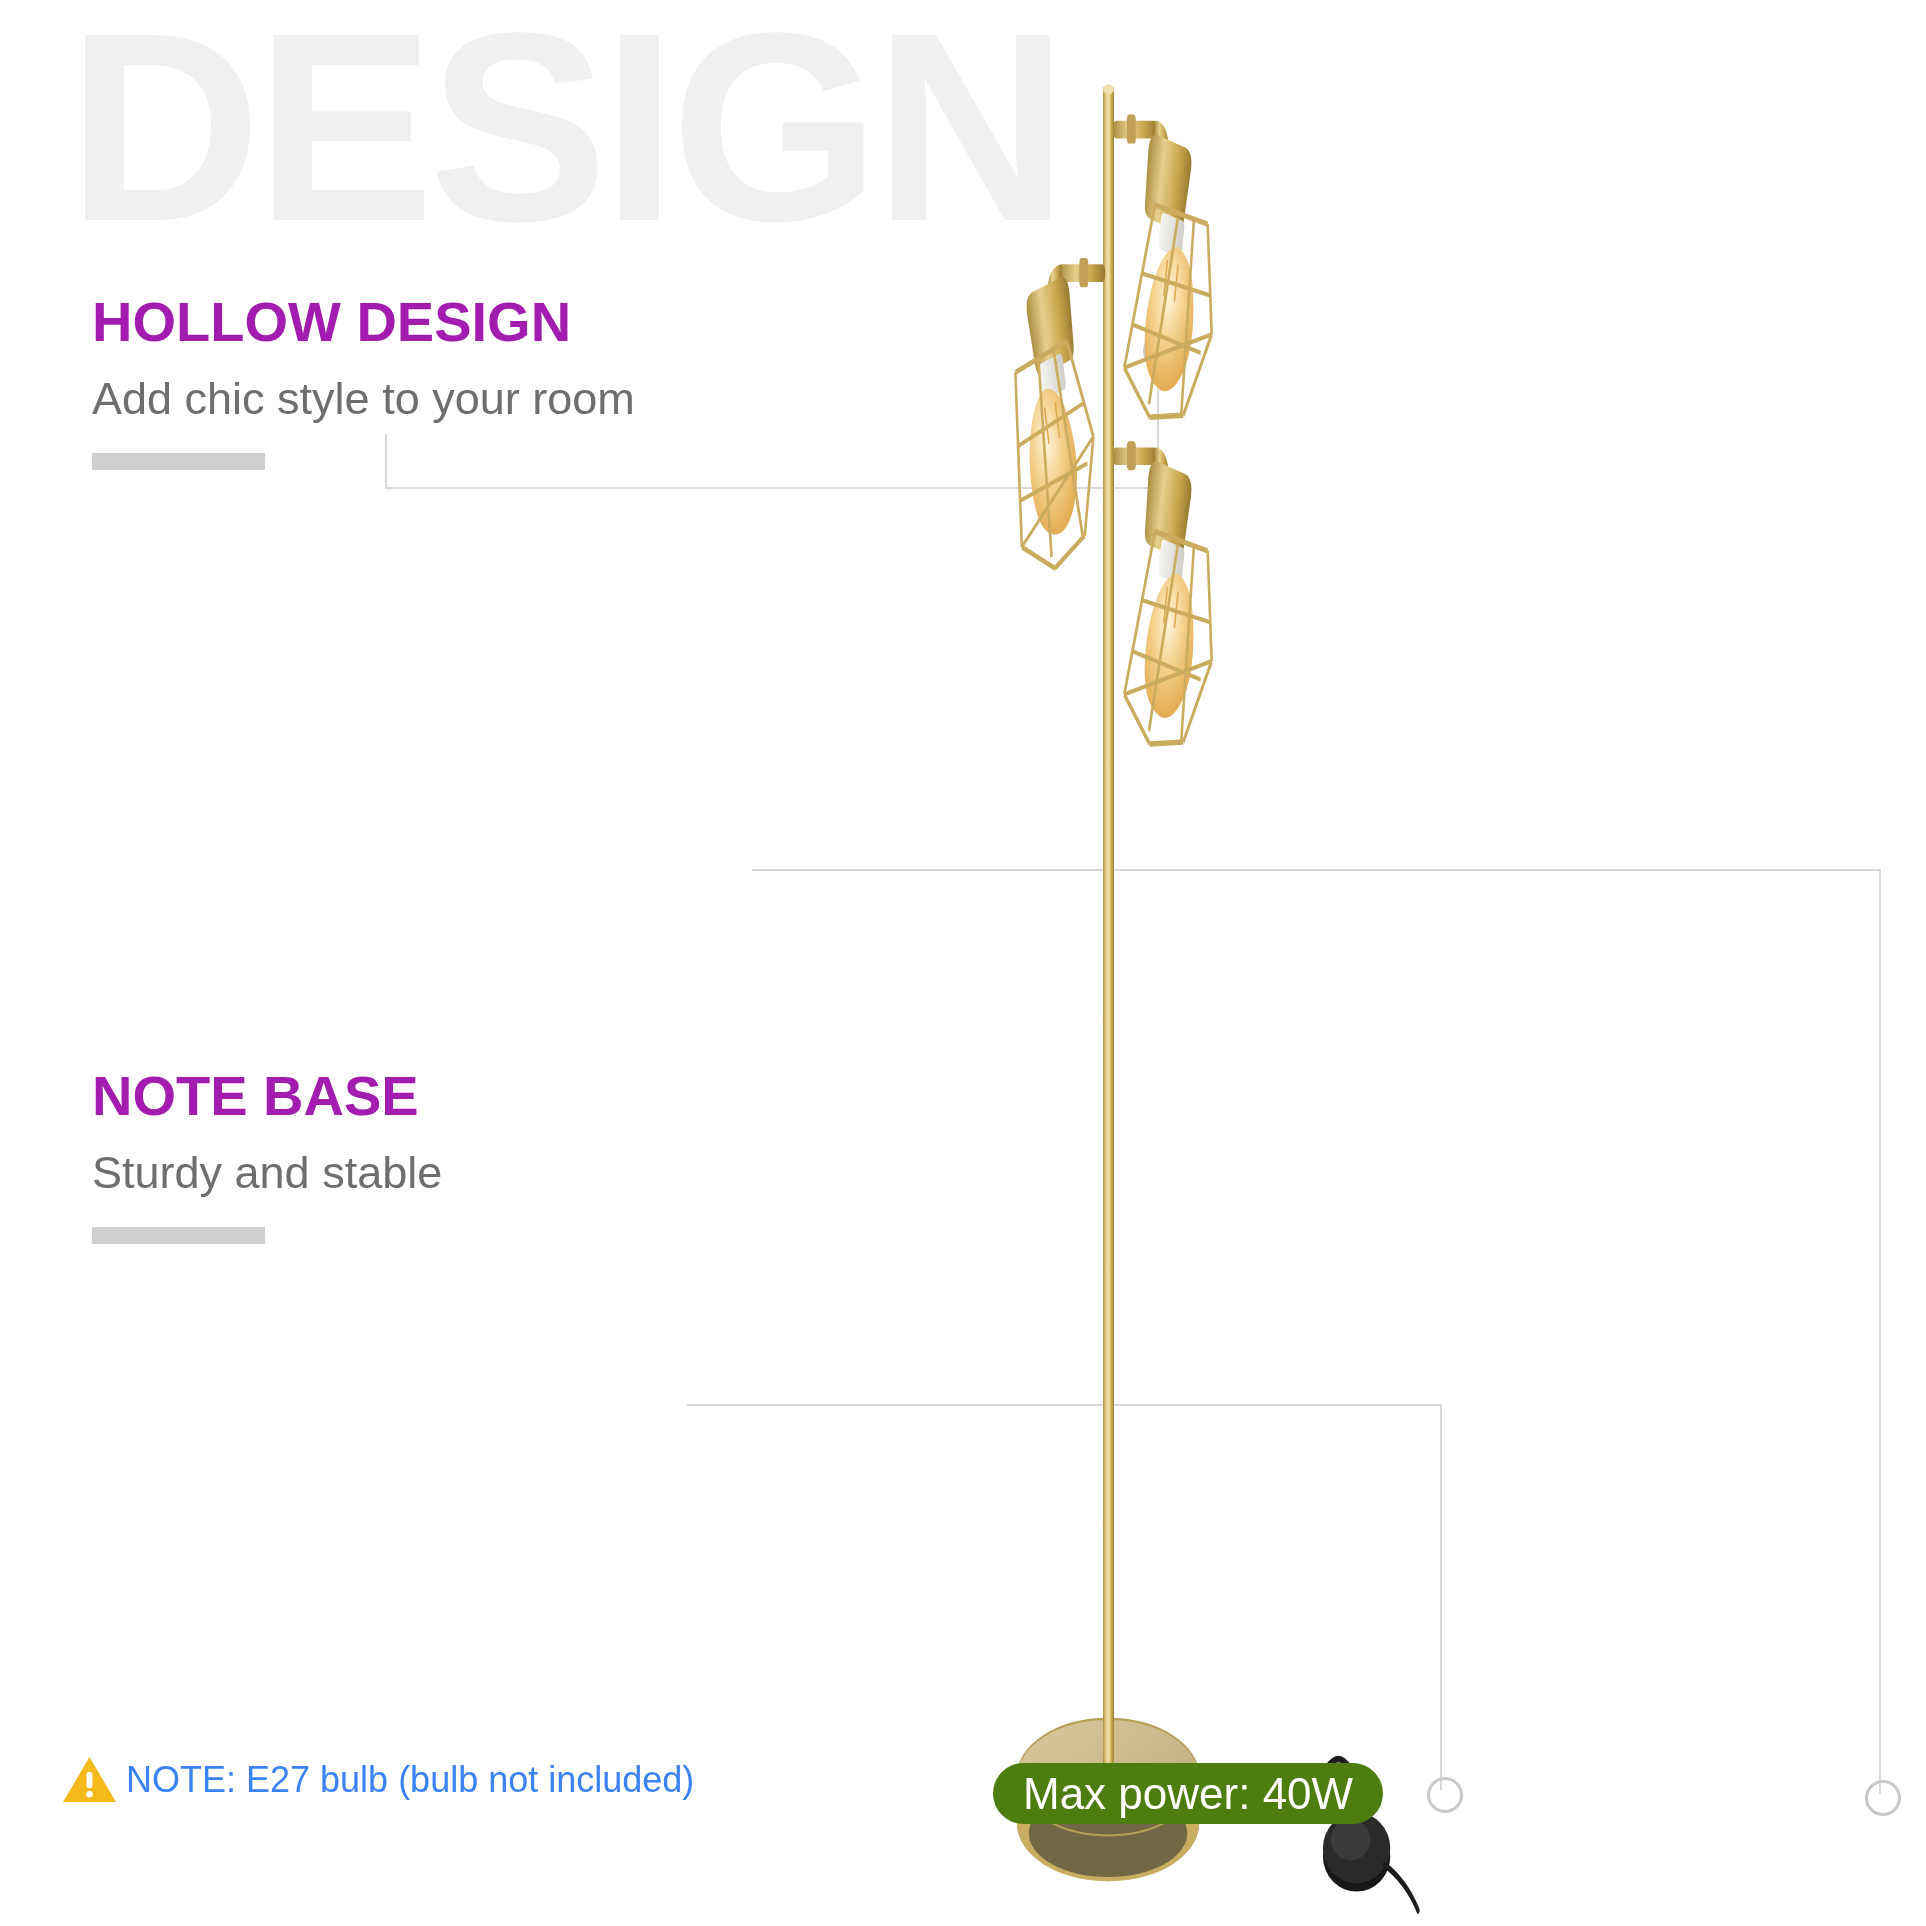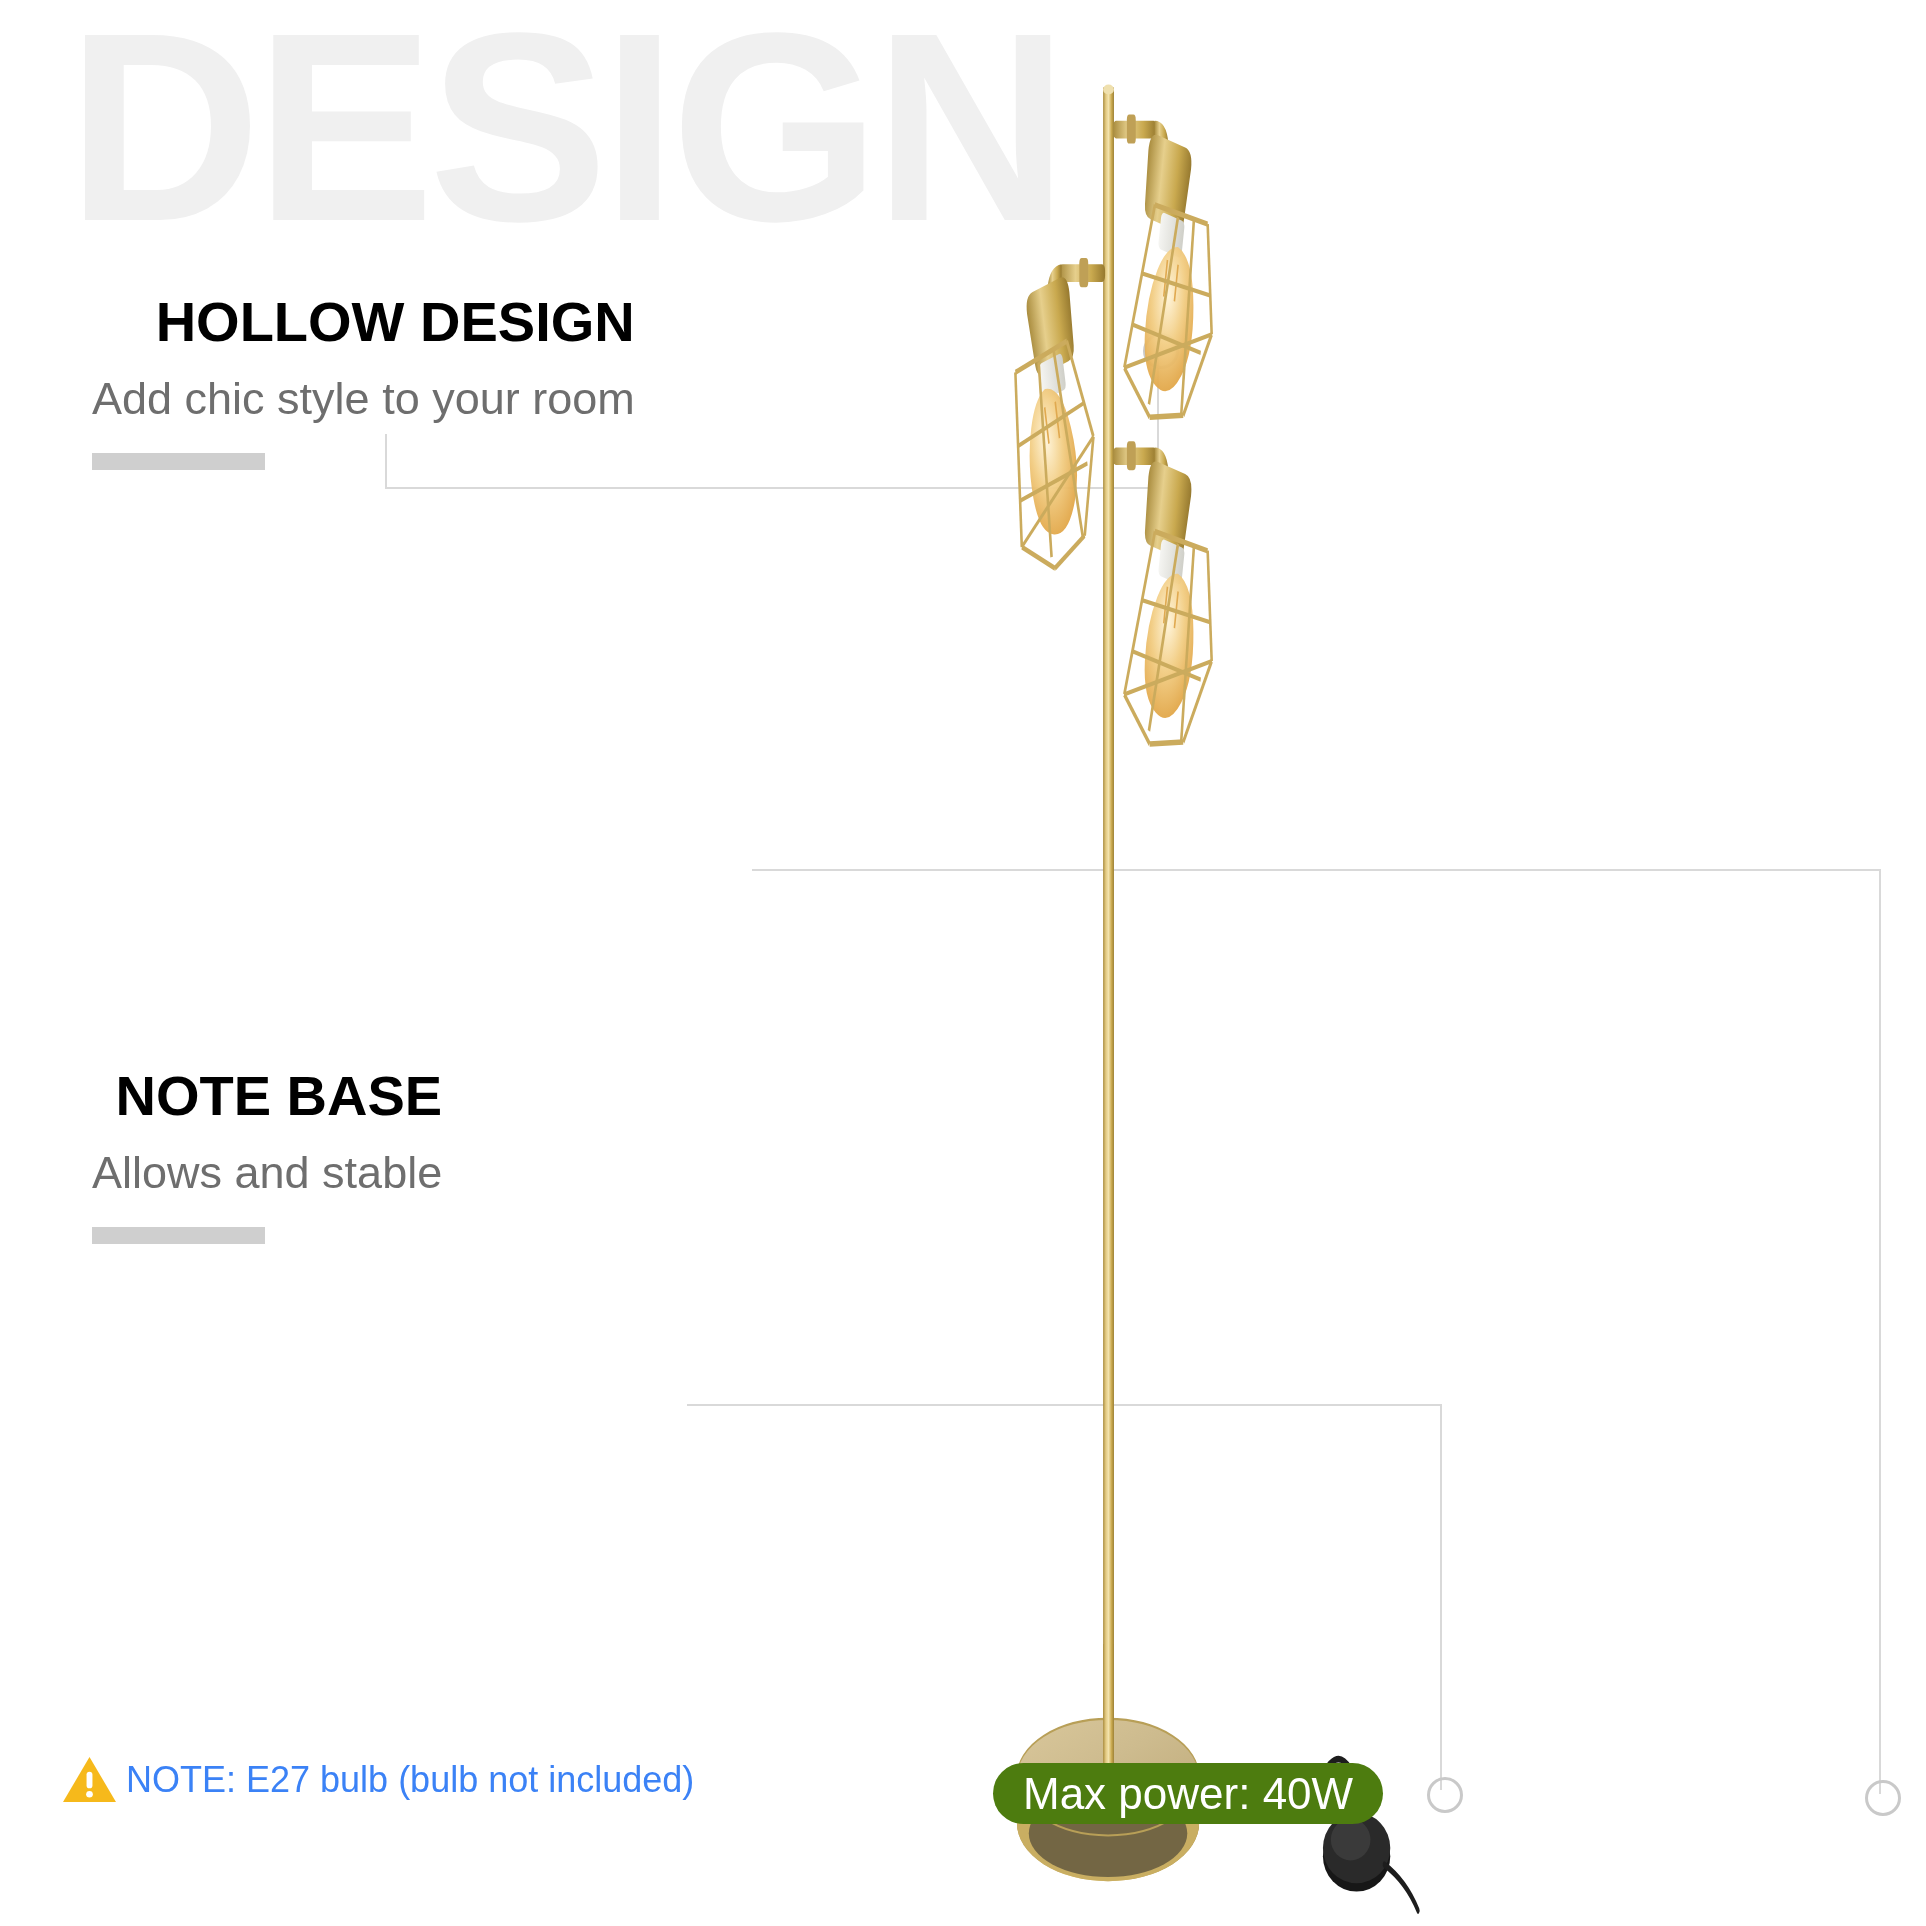--- a/index.html
+++ b/index.html
@@ -10,24 +10,23 @@
   .watermark{
     position:absolute;left:67px;top:-8px;
     font-size:269px;font-weight:bold;letter-spacing:-6px;
     color:#f0f0f0;line-height:1;white-space:nowrap;
     font-family:"Liberation Sans",sans-serif;
   }
 
   
   .feature{position:absolute;left:92px;}
   .feature .head{
-    font-size:56px;font-weight:bold;color:#000000;
+    font-size:56px;font-weight:bold;color:#a21caf;
     letter-spacing:0px;line-height:1.05;white-space:nowrap;
     font-family:"Liberation Sans",sans-serif;
-    text-align:right;
   }
   .feature .sub{
     margin-top:17px;font-size:45px;color:#6e6e6e;font-weight:normal;
     line-height:1.33;font-family:"Liberation Sans",sans-serif;text-align:right;
   }
   .feature .rule{
     margin-top:24px;width:173px;height:17px;background:#cfcfcf;
   }
 
   .f1{top:293px;}
@@ -80,21 +79,21 @@
   <div class="ln ln-v" style="left:1157px;top:356px;height:133px;"></div>
   <div class="dot-ring" style="left:1143px;top:333px;"></div>
 
 
   <div class="ln ln-h" style="left:752px;top:869px;width:1129px;"></div>
   <div class="ln ln-v" style="left:1879px;top:869px;height:925px;"></div>
   <div class="dot-ring" style="left:1865px;top:1780px;"></div>
 
   <div class="feature f3">
     <div class="head">NOTE BASE</div>
-    <div class="sub">Allows and stable</div>
+    <div class="sub">Sturdy and stable</div>
     <div class="rule"></div>
   </div>
 
   <div class="ln ln-h" style="left:687px;top:1404px;width:755px;"></div>
   <div class="ln ln-v" style="left:1440px;top:1404px;height:386px;"></div>
   <div class="dot-ring" style="left:1427px;top:1777px;"></div>
 
   <div class="product">
     <svg width="917" height="1927" viewBox="0 0 926 926" preserveAspectRatio="none" xmlns="http://www.w3.org/2000/svg" aria-hidden="true">
       <defs>

